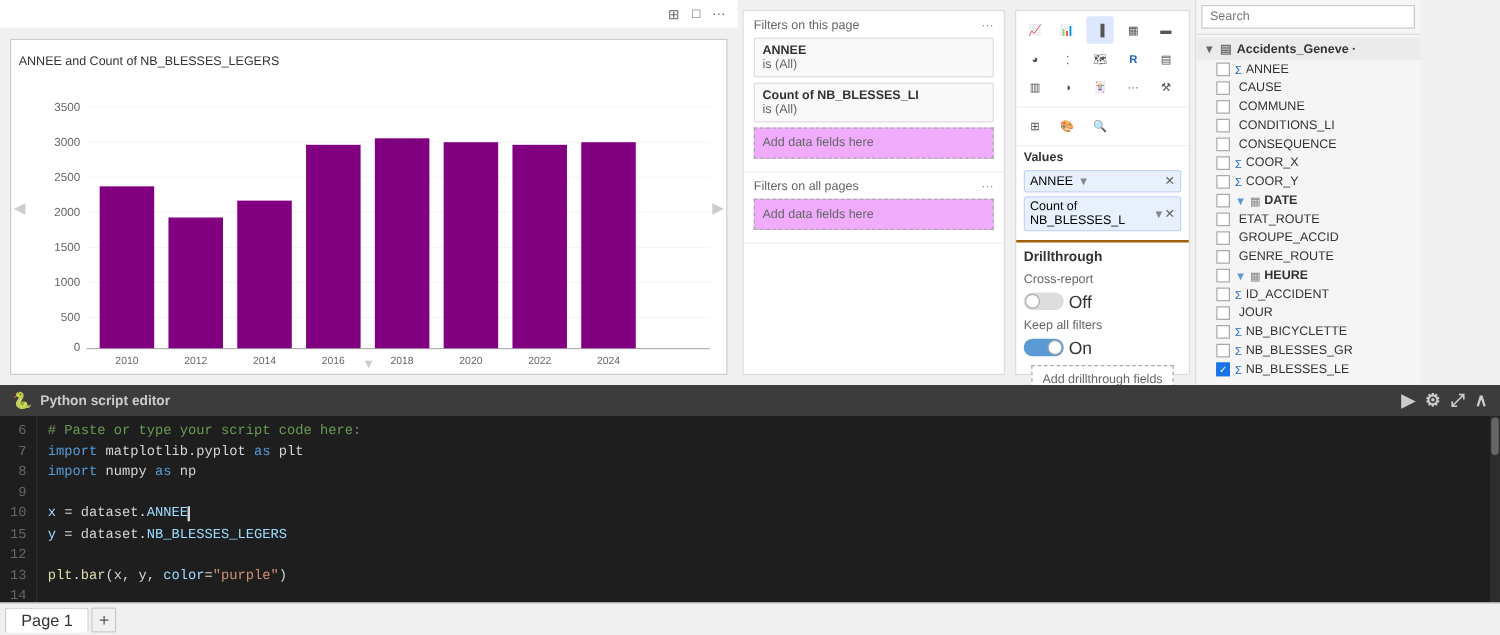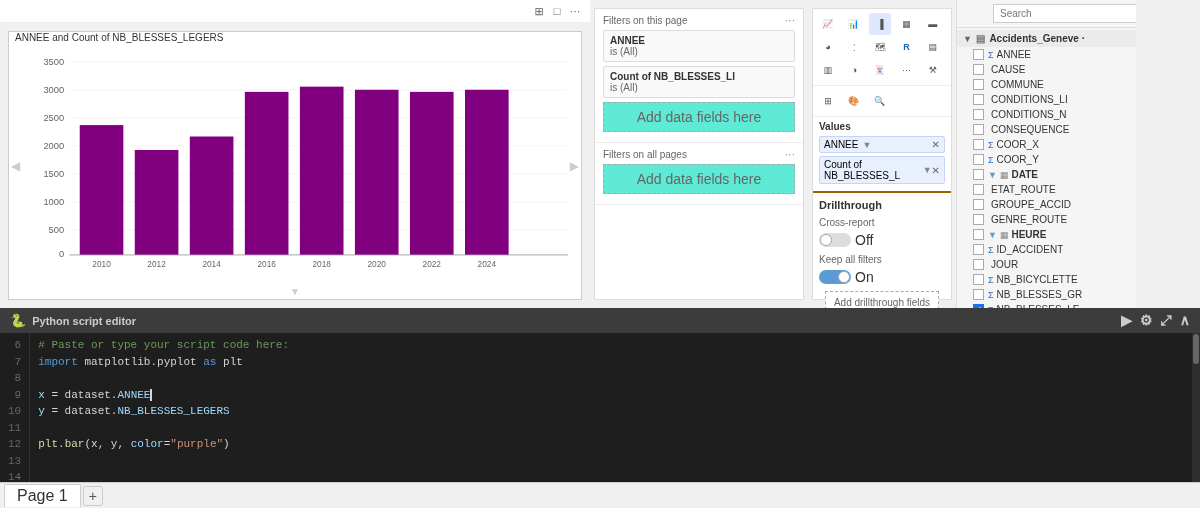--- a/index.html
+++ b/index.html
@@ -4,32 +4,32 @@
   <style>
     * { box-sizing: border-box; margin: 0; padding: 0; }
     body { font-family: 'Segoe UI', Arial, sans-serif; background: #f0f0f0; font-size: 11px; overflow: hidden; width: 1200px; height: 508px; display: flex; }
 
     
     .main-container { display: flex; flex-direction: column; flex: 1; height: 508px; }
     .top-area { display: flex; flex: 1; overflow: hidden; }
 
     
     .chart-panel { background: white; border: 1px solid #ccc; margin: 8px; flex: 1; max-width: 580px; position: relative; min-height: 220px; }
-    .chart-title { font-size: 10px; color: #333; padding: 0 6px; }
+    .chart-title { font-size: 10px; color: #333; padding: 12px 6px; }
     .chart-container { padding: 4px 8px 8px 24px; height: calc(100% - 22px); }
     svg.bar-chart { width: 100%; height: 100%; }
 
     
     .filter-panel { width: 210px; background: white; border: 1px solid #ddd; margin: 8px 4px; display: flex; flex-direction: column; }
     .filter-section { border-bottom: 1px solid #eee; padding: 6px 8px; }
     .filter-section-header { font-size: 10px; color: #666; margin-bottom: 4px; display: flex; justify-content: space-between; align-items: center; }
     .filter-item { display: flex; flex-direction: column; background: #f9f9f9; border: 1px solid #ddd; padding: 4px 6px; margin-bottom: 4px; border-radius: 2px; }
     .filter-item-title { font-size: 10px; font-weight: 600; color: #333; }
     .filter-item-sub { font-size: 10px; color: #666; }
-    .add-data-btn { border: 1px dashed #aaa; text-align: center; padding: 6px; font-size: 14px; color: #666; margin: 4px 0; cursor: pointer; background: #5eead4; }
+    .add-data-btn { border: 1px dashed #aaa; padding: 6px; font-size: 10px; color: #666; margin: 4px 0; cursor: pointer; background: #f0abfc; }
 
     
     .viz-panel { width: 140px; background: white; border: 1px solid #ddd; margin: 8px 4px; display: flex; flex-direction: column; }
     .viz-icons-grid { display: grid; grid-template-columns: repeat(5, 1fr); gap: 1px; padding: 4px; border-bottom: 1px solid #eee; }
     .viz-icon { width: 22px; height: 22px; display: flex; align-items: center; justify-content: center; cursor: pointer; border-radius: 2px; font-size: 9px; color: #555; }
     .viz-icon.active { background: #dde8ff; }
     .drillthrough-section { padding: 6px; }
     .drillthrough-title { font-size: 11px; font-weight: 600; color: #333; margin-bottom: 6px; }
     .drillthrough-label { font-size: 10px; color: #666; margin-bottom: 4px; }
     .toggle-row { display: flex; align-items: center; margin-bottom: 6px; }
@@ -42,21 +42,21 @@
     .toggle.on .toggle-knob { left: 19px; }
     .values-section { padding: 4px 6px; border-bottom: 2px solid #a16207; }
     .values-label { font-size: 10px; font-weight: 600; color: #333; margin-bottom: 4px; }
     .value-tag { display: flex; align-items: center; background: #e8f0fe; border: 1px solid #c5d5f5; border-radius: 2px; padding: 2px 4px; margin-bottom: 3px; font-size: 10px; }
     .value-tag-x { margin-left: auto; color: #666; cursor: pointer; }
     .add-drillthrough-btn { border: 1px dashed #aaa; text-align: center; padding: 5px; font-size: 10px; color: #666; margin: 4px 6px; cursor: pointer; background: white; }
 
     
     .fields-panel { width: 180px; background: #f5f5f5; border-left: 1px solid #ddd; overflow-y: auto; }
     .fields-search { padding: 4px; border-bottom: 1px solid #ddd; }
-    .fields-search input { width: 100%; padding: 3px 6px; border: 1px solid #ccc; font-size: 10px; margin-left: 32px; }
+    .fields-search input { width: 100%; padding: 3px 6px; border: 1px solid #ccc; font-size: 10px; }
     .fields-table { padding: 2px 0; }
     .field-group { }
     .field-group-header { display: flex; align-items: center; padding: 3px 6px; background: #ebebeb; cursor: pointer; font-size: 10px; font-weight: 600; color: #333; }
     .field-group-arrow { margin-right: 4px; font-size: 9px; color: #666; }
     .field-group-icon { margin-right: 4px; color: #777; font-size: 10px; }
     .field-group-name { font-size: 10px; font-weight: 600; }
     .field-item { display: flex; align-items: center; padding: 2px 8px 2px 16px; cursor: pointer; }
     .field-checkbox { width: 11px; height: 11px; border: 1px solid #aaa; margin-right: 4px; background: white; display: flex; align-items: center; justify-content: center; font-size: 8px; flex-shrink: 0; }
     .field-checkbox.checked { background: #1a73e8; border-color: #1a73e8; color: white; }
     .field-sigma { color: #2b6abf; font-size: 9px; margin-right: 3px; }
@@ -78,21 +78,21 @@
     .code-comment { color: #6a9955; }
     .code-keyword { color: #569cd6; }
     .code-string { color: #ce9178; }
     .code-var { color: #9cdcfe; }
     .code-func { color: #dcdcaa; }
     .code-plain { color: #d4d4d4; }
     .cursor-char { border-right: 2px solid #d4d4d4; }
 
     
     .bottom-tabs { background: #f0f0f0; border-top: 1px solid #ccc; height: 26px; display: flex; align-items: center; padding: 0 4px; }
-    .tab { padding: 2px 12px; background: #e0e0e0; border: 1px solid #ccc; border-bottom: none; font-size: 16px; cursor: pointer; color: #333; border-radius: 2px 2px 0 0; text-align: center; }
+    .tab { padding: 2px 12px; background: #e0e0e0; border: 1px solid #ccc; border-bottom: none; font-size: 13px; cursor: pointer; color: #333; border-radius: 2px 2px 0 0; text-align: center; }
     .tab.active { background: white; color: #333; }
     .tab-add { width: 20px; height: 20px; background: #f0f0f0; border: 1px solid #ccc; display: flex; align-items: center; justify-content: center; font-size: 14px; cursor: pointer; color: #555; margin-left: 2px; border-radius: 2px; }
 
     
     .toolbar-strip { display: flex; justify-content: flex-end; padding: 2px 6px; background: white; border-bottom: 1px solid #eee; }
     .toolbar-icon { width: 18px; height: 18px; display: flex; align-items: center; justify-content: center; font-size: 11px; color: #666; cursor: pointer; }
 
     .editor-scrollbar { width: 8px; background: #2d2d2d; }
     .editor-scrollbar-thumb { width: 6px; height: 30px; background: #666; margin: 1px auto; border-radius: 3px; }
   </style>
@@ -280,25 +280,20 @@
             <span class="field-label">COMMUNE</span>
           </div>
           <div class="field-item">
             <div class="field-checkbox"></div>
             <span class="field-table-icon"></span>
             <span class="field-label">CONDITIONS_LI</span>
           </div>
           <div class="field-item">
             <div class="field-checkbox"></div>
             <span class="field-table-icon"></span>
-            <span class="field-label">CONDITIONS_N</span>
-          </div>
-          <div class="field-item">
-            <div class="field-checkbox"></div>
-            <span class="field-table-icon"></span>
             <span class="field-label">CONSEQUENCE</span>
           </div>
           <div class="field-item">
             <div class="field-checkbox"></div>
             <span class="field-sigma">Σ</span>
             <span class="field-label">COOR_X</span>
           </div>
           <div class="field-item">
             <div class="field-checkbox"></div>
             <span class="field-sigma">Σ</span>
@@ -375,29 +370,30 @@
         <span class="editor-ctrl-btn">∧</span>
       </div>
     </div>
     <div class="editor-body">
       <div class="line-numbers">
         <div>6</div>
         <div>7</div>
         <div>8</div>
         <div>9</div>
         <div>10</div>
-        <div>11</div>
+        <div>15</div>
         <div>12</div>
         <div>13</div>
         <div>14</div>
 
       </div>
       <div class="code-area">
         <div class="code-line"><span class="code-comment"># Paste or type your script code here:</span></div>
         <div class="code-line"><span class="code-keyword">import</span> <span class="code-plain">matplotlib.pyplot</span> <span class="code-keyword">as</span> <span class="code-plain">plt</span></div>
+        <div class="code-line"><span class="code-keyword">import</span> <span class="code-plain">numpy</span> <span class="code-keyword">as</span> <span class="code-plain">np</span></div>
         <div class="code-line">&nbsp;</div>
         <div class="code-line"><span class="code-var">x</span> <span class="code-plain">= dataset.</span><span class="code-var">ANNEE</span><span class="cursor-char"></span></div>
         <div class="code-line"><span class="code-var">y</span> <span class="code-plain">= dataset.</span><span class="code-var">NB_BLESSES_LEGERS</span></div>
         <div class="code-line">&nbsp;</div>
         <div class="code-line"><span class="code-func">plt</span><span class="code-plain">.</span><span class="code-func">bar</span><span class="code-plain">(x, y, </span><span class="code-var">color</span><span class="code-plain">=</span><span class="code-string">"purple"</span><span class="code-plain">)</span></div>
 
       </div>
       <div class="editor-scrollbar">
         <div class="editor-scrollbar-thumb"></div>
       </div>

